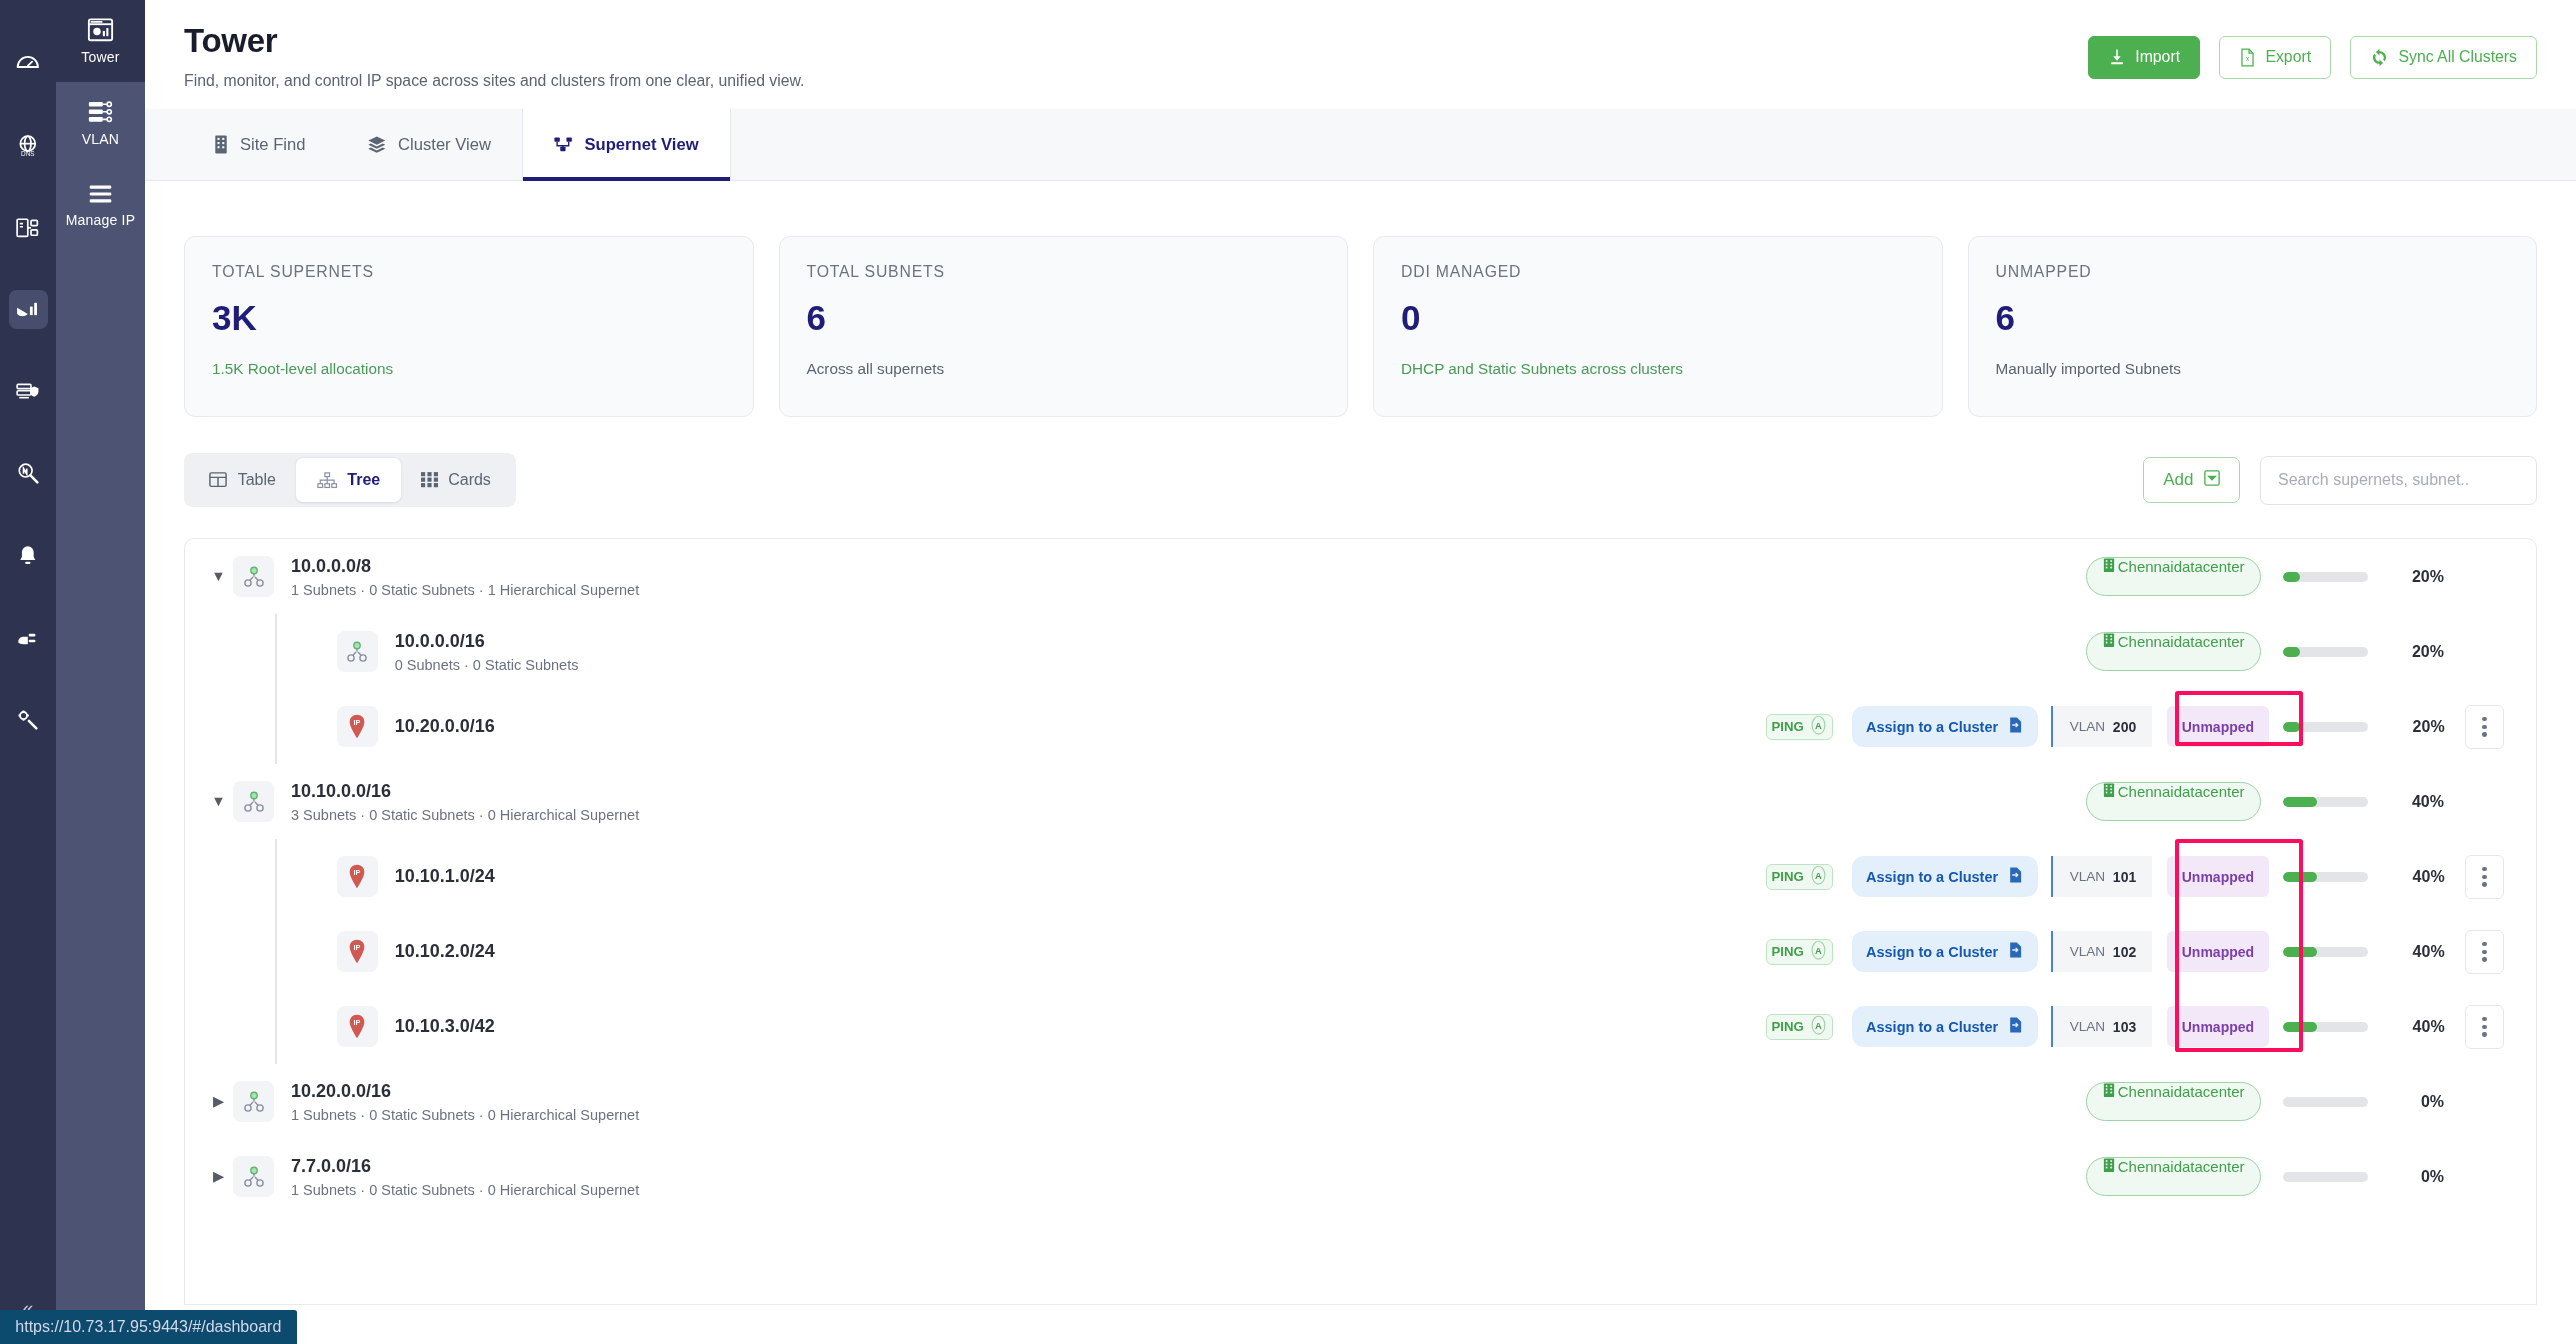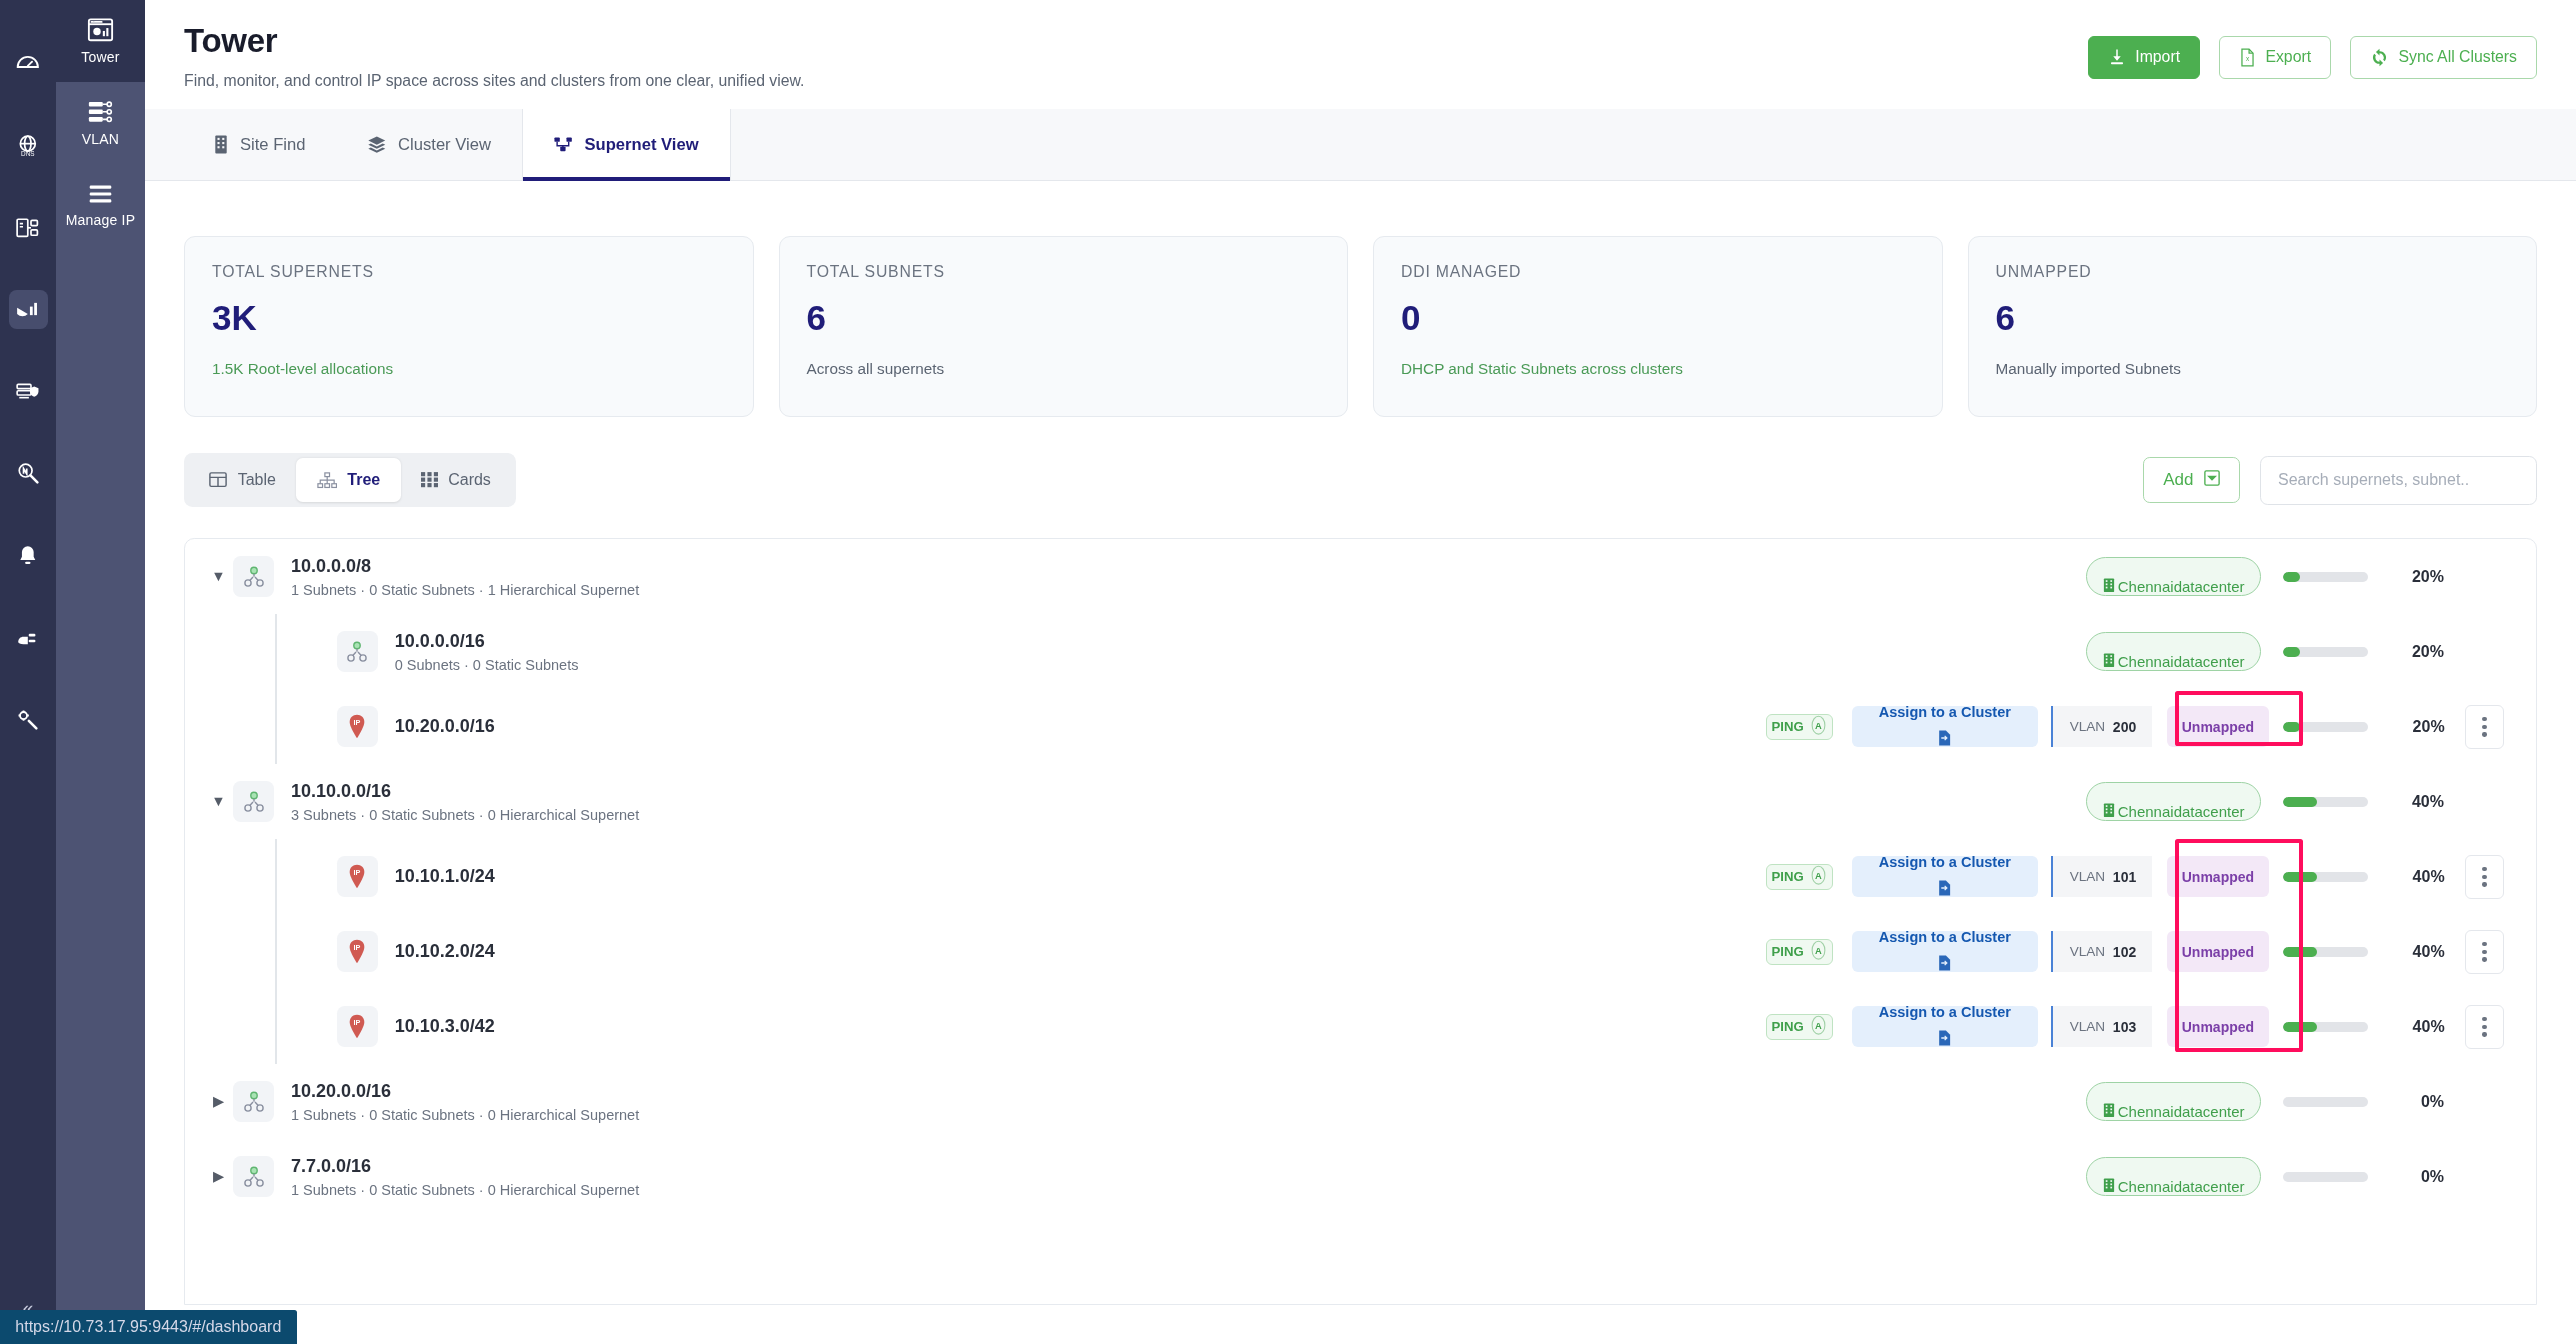--- a/index.html
+++ b/index.html
@@ -191,43 +191,42 @@
   .ping-btn {
     display: inline-flex; align-items: center; gap: 5.1px;
     height: 26px; padding: 0 4px;
     border: 0.9px solid #bfe3c2; border-radius: 6px; background: #f0f9f1;
     color: #3f9f4b; font-size: 13.2px; font-weight: 700; cursor: pointer;
     margin-right: 19px;
   }
   .assign-btn {
     display: inline-flex; align-items: center; gap: 10.2px; justify-content: center;
     height: 41px; width: 186px;
-    border-radius: 6px; background: #e4effc; color: #1558b0;
+    border-radius: 12px; background: #e4effc; color: #1558b0;
     font-size: 14.5px; font-weight: 700; border: none; cursor: pointer;
     margin-right: 0;
-    flex-direction: column;
   }
   .vlan-chip {
     display: inline-flex; align-items: center; gap: 7.7px; justify-content: center;
     height: 41px; width: 101px; margin-left: 13.6px;
     background: #f4f5f7; border-left: 2.6px solid #4a82d6;
     color: #6b7380; font-size: 13.6px;
   }
   .vlan-chip b { color: #2a2f3a; font-size: 14px; }
 
   .unmapped-chip {
     display: inline-flex; align-items: center; justify-content: center;
     height: 41px; width: 102px;
     background: #f3e8f7; color: #7b3fa8;
     border-radius: 6px; font-size: 14px; font-weight: 700;
   }
   .chip-slot { width: 131px; display: flex; align-items: center; justify-content: center; }
 
   .site-badge {
-    display: inline-flex; align-items: flex-end; gap: 3px;
+    display: inline-flex; align-items: flex-start; gap: 3px;
     height: 39px; padding: 0 15.3px;
     border: 0.9px solid #9ed3a5; border-radius: 20.4px;
     background: #eff9f1; color: #3f9f4b; font-size: 15px;
   }
 
   .bar-wrap { width: 85px; margin-left: 22px; }
   .bar-track { width: 85px; height: 10.2px; background: #e2e4e8; border-radius: 6px; overflow: hidden; }
   .bar-fill { height: 10.2px; background: #4caf50; border-radius: 6px; }
   .pct { width: 66px; text-align: right; font-size: 16px; font-weight: 700; color: #2a2f3a; margin-left: 10.2px; }
 

